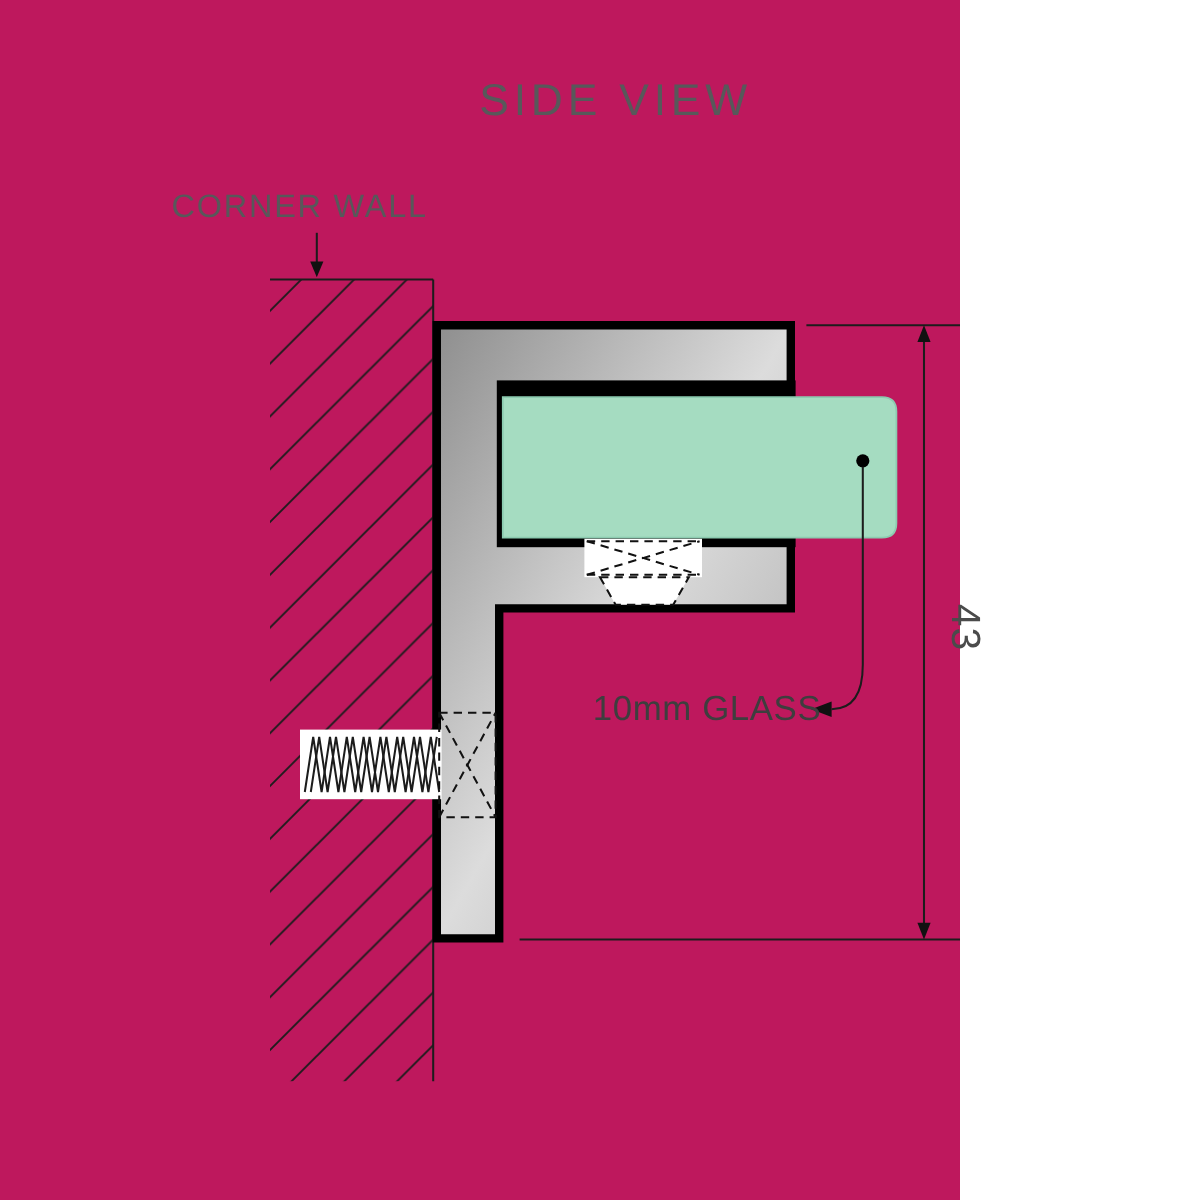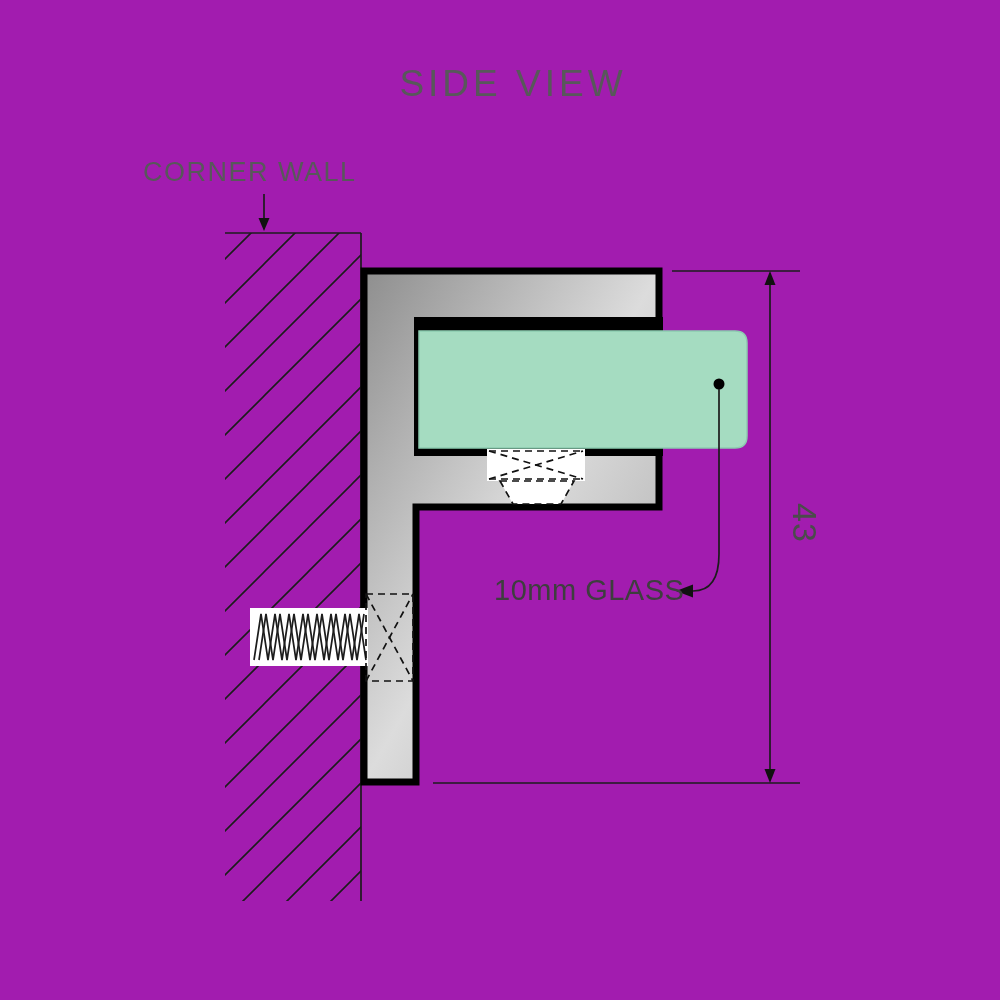--- a/index.html
+++ b/index.html
@@ -2,23 +2,23 @@
 <html><head>
 <meta charset="utf-8">
 <style>
   html, body {
     margin: 0;
     padding: 0;
     background: #ffffff;
   }
   .stage {
     position: relative;
-    width: 1000px;
+    width: 800px;
     height: 1000px;
-    background: #a21caf;
+    background: #be185d;
     font-family: "Liberation Sans", sans-serif;
   }
   svg { display: block; }
 
   .t-title {
     font-family: "Liberation Sans", sans-serif;
     font-size: 37px;
     letter-spacing: 4px;
   }
   .t-label {

